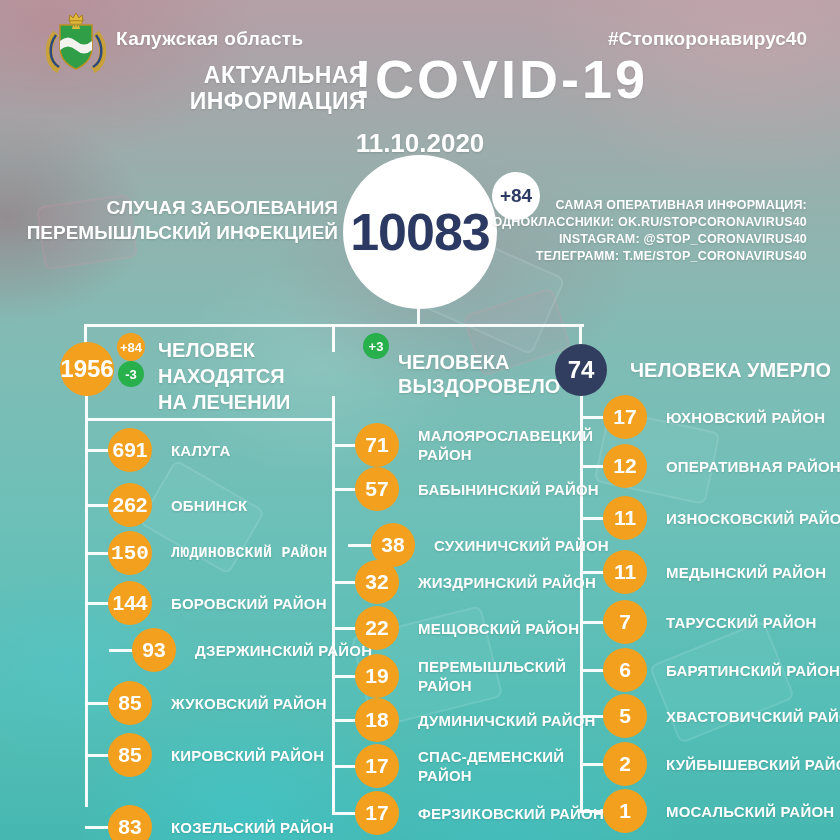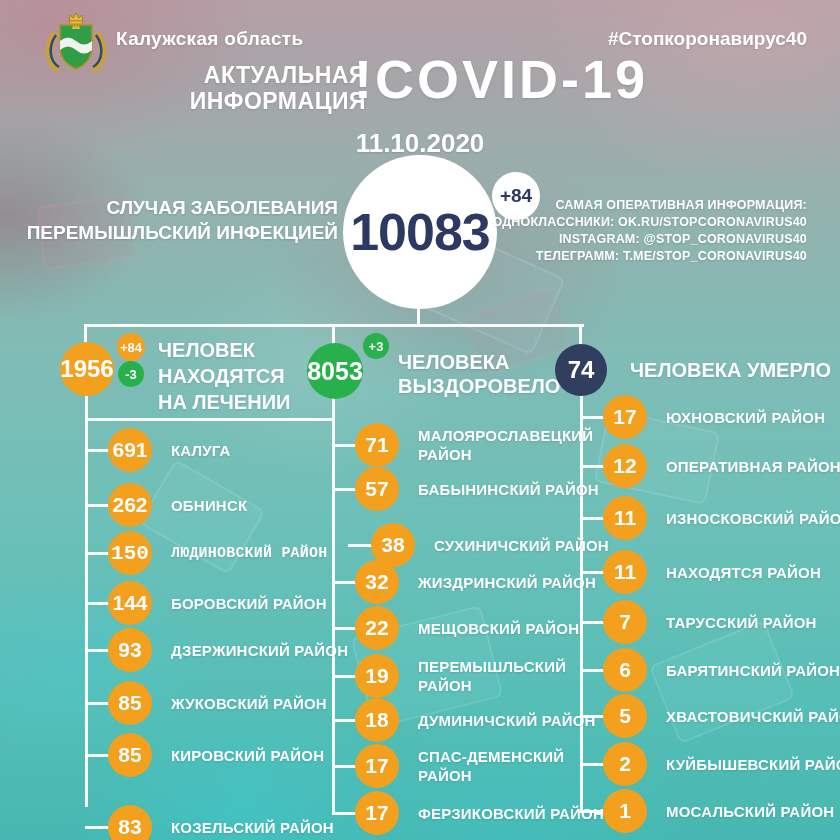--- a/index.html
+++ b/index.html
@@ -126,21 +126,20 @@
     <div>ТЕЛЕГРАММ: T.ME/STOP_CORONAVIRUS40</div>
   </div>
 
   <div id="stat1-circle" class="stat-circle" style="background:#f2a01e;">1956</div>
   <div id="stat1-up" class="stat-badge" style="background:#f2a01e;">+84</div>
   <div id="stat1-down" class="stat-badge" style="background:#28b04c;">-3</div>
   <div id="stat1-label" class="white-t b pre">ЧЕЛОВЕК
 НАХОДЯТСЯ
 НА ЛЕЧЕНИИ</div>
 
-  <div id="stat2-circle" class="stat-circle" style="background:#28b04c;">8053</div>
   <div id="stat2-up" class="stat-badge" style="background:#28b04c;">+3</div>
   <div id="stat2-label" class="white-t b pre">ЧЕЛОВЕКА
 ВЫЗДОРОВЕЛО</div>
 
   <div id="stat3-circle" class="stat-circle" style="background:#313e5f;">74</div>
   <div id="stat3-label" class="white-t b">ЧЕЛОВЕКА УМЕРЛО</div>
 
   <div id="col1" class="col">
 
       <div class="row" style="top: 428px;">
@@ -160,21 +159,21 @@
         <div class="badge">150</div>
         <div class="dlabel">ЛЮДИНОВСКИЙ РАЙОН</div>
       </div>
 
       <div class="row" style="top: 581px;">
         <div class="tick"></div>
         <div class="badge">144</div>
         <div class="dlabel">БОРОВСКИЙ РАЙОН</div>
       </div>
 
-      <div class="row" style="top: 628px;">
+      <div class="row" style="top: 628px; margin-left: 24px;">
         <div class="tick"></div>
         <div class="badge">93</div>
         <div class="dlabel">ДЗЕРЖИНСКИЙ РАЙОН</div>
       </div>
 
       <div class="row" style="top: 681px;">
         <div class="tick"></div>
         <div class="badge">85</div>
         <div class="dlabel">ЖУКОВСКИЙ РАЙОН</div>
       </div>
@@ -266,21 +265,21 @@
 
       <div class="row" style="top: 496px;">
         <div class="tick"></div>
         <div class="badge">11</div>
         <div class="dlabel">ИЗНОСКОВСКИЙ РАЙОН</div>
       </div>
 
       <div class="row" style="top: 550px;">
         <div class="tick"></div>
         <div class="badge">11</div>
-        <div class="dlabel">НАХОДЯТСЯ РАЙОН</div>
+        <div class="dlabel">МЕДЫНСКИЙ РАЙОН</div>
       </div>
 
       <div class="row" style="top: 600px;">
         <div class="tick"></div>
         <div class="badge">7</div>
         <div class="dlabel">ТАРУССКИЙ РАЙОН</div>
       </div>
 
       <div class="row" style="top: 648px;">
         <div class="tick"></div>

